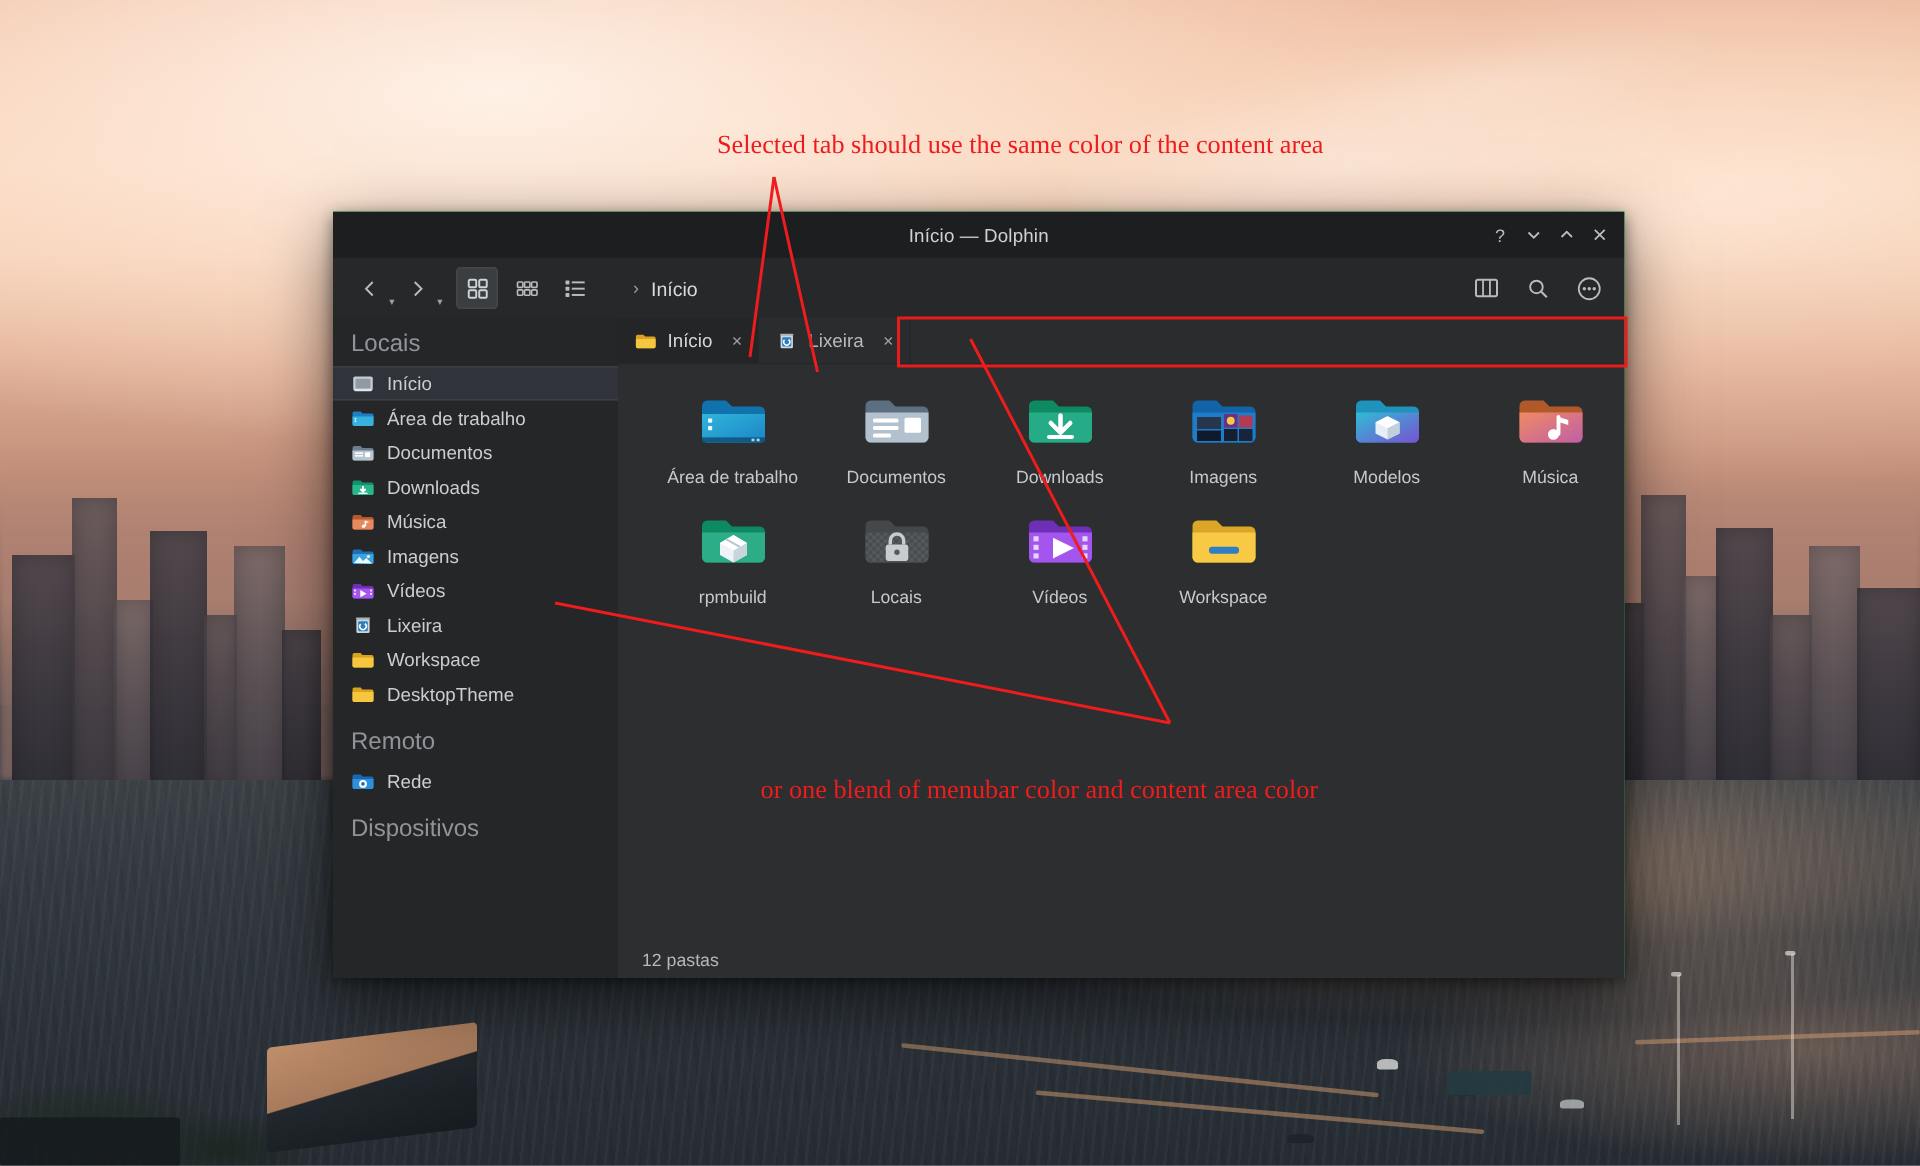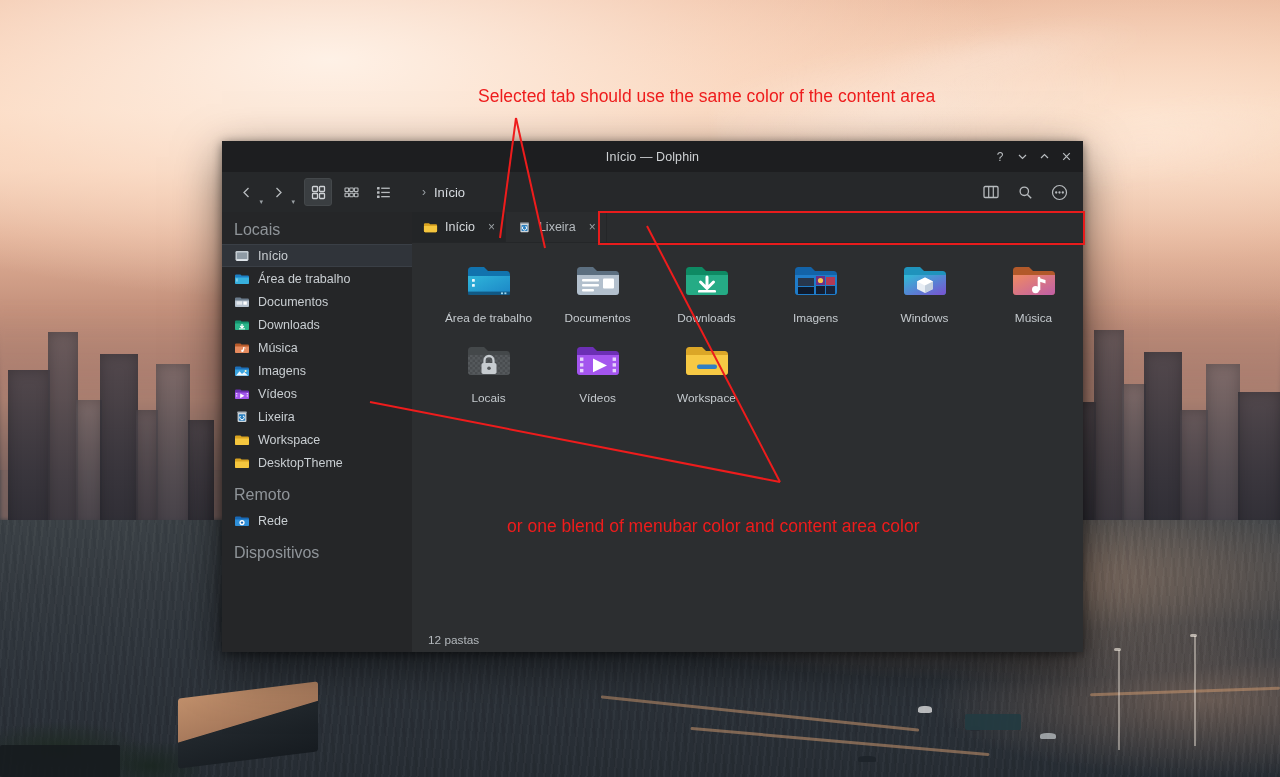--- a/index.html
+++ b/index.html
@@ -208,21 +208,21 @@
     height: 24px; flex: 0 0 24px;
     display: flex; align-items: center;
     padding-left: 16px; font-size: 11.8px; color: #b4b9bd;
     background: #2c2e30;
   }
 
   
   #annot { position: absolute; inset: 0; pointer-events: none; }
   .atext {
     position: absolute; color: #ee1c1c; font-size: 17.5px; white-space: nowrap;
-    font-family: Liberation Sans, sans-serif;
+    font-family: Liberation Serif, serif;
   }
   #redbox {
     position: absolute; left: 598px; top: 211px; width: 483px; height: 30px;
     border: 2px solid #e81c1c;
   }
 </style>
 </head>
 <body>
 
 <div id="wallpaper">
@@ -623,21 +623,21 @@
                     <linearGradient id="mgr" x1="0" y1="0" x2="1" y2="1">
                   <stop offset="0" stop-color="#2fbcd6"></stop>
                       <stop offset="1" stop-color="#7a51d1"></stop>
                 </linearGradient>
                   </defs>
                 <path d="M24 20.5 L32 24.5 L32 32 L24 36 L16 32 L16 24.5 Z" fill="#e8eef5"></path>
                 <path d="M24 20.5 L32 24.5 L24 28.5 L16 24.5 Z" fill="#ffffff"></path>
                 <path d="M24 28.5 L32 24.5 L32 32 L24 36 Z" fill="#c3cfdd"></path>
               </svg>
             </span>
-            <span class="flabel">Windows</span>
+            <span class="flabel">Modelos</span>
           </div>
 
           <div class="fitem">
             <span class="ficon">
               <svg width="48" height="48" viewBox="0 0 48 48">
                 <path d="M3 13.5 A3.5 3.5 0 0 1 6.5 10 H19 L23 14 H41.5 A3.5 3.5 0 0 1 45 17.5 V34.5 A3.5 3.5 0 0 1 41.5 38 H6.5 A3.5 3.5 0 0 1 3 34.5 Z" fill="#b2592a"></path>
                 <path d="M3 18 H45 V34.5 A3.5 3.5 0 0 1 41.5 38 H6.5 A3.5 3.5 0 0 1 3 34.5 Z" fill="url(#musgr)"></path>
                 <defs>
                     <linearGradient id="musgr" x1="0" y1="0" x2="1" y2="1">
                   <stop offset="0" stop-color="#ef8a62"></stop>
@@ -647,20 +647,33 @@
                 <path d="M29 21 V32.2" stroke="#ffffff" stroke-width="2.6" stroke-linecap="round"></path>
                 <circle cx="25.6" cy="32.6" r="3.6" fill="#ffffff"></circle>
                 <path d="M29 21 L35.5 23 V26.4 L29 24.4 Z" fill="#ffffff"></path>
               </svg>
             </span>
             <span class="flabel">Música</span>
           </div>
 
 
 
+          <div class="fitem">
+            <span class="ficon">
+              <svg width="48" height="48" viewBox="0 0 48 48">
+                <path d="M3 13.5 A3.5 3.5 0 0 1 6.5 10 H19 L23 14 H41.5 A3.5 3.5 0 0 1 45 17.5 V34.5 A3.5 3.5 0 0 1 41.5 38 H6.5 A3.5 3.5 0 0 1 3 34.5 Z" fill="#0e8a63"></path>
+                <path d="M3 18 H45 V34.5 A3.5 3.5 0 0 1 41.5 38 H6.5 A3.5 3.5 0 0 1 3 34.5 Z" fill="#2cad88"></path>
+                <path d="M24 19.6 L33 25 L33 33 L24 38 L15 33 L15 25 Z" fill="#eef3f7"></path>
+                <path d="M24 19.6 L33 25 L24 30 L15 25 Z" fill="#ffffff"></path>
+                <path d="M24 30 L33 25 L33 33 L24 38 Z" fill="#c9d5de"></path>
+                <path d="M19 22.4 L28.2 27.6" stroke="#b9c6d0" stroke-width="1.4"></path>
+              </svg>
+            </span>
+            <span class="flabel">rpmbuild</span>
+          </div>
 
           <div class="fitem">
             <span class="ficon">
               <svg width="48" height="48" viewBox="0 0 48 48">
                 <path d="M3 13.5 A3.5 3.5 0 0 1 6.5 10 H19 L23 14 H41.5 A3.5 3.5 0 0 1 45 17.5 V34.5 A3.5 3.5 0 0 1 41.5 38 H6.5 A3.5 3.5 0 0 1 3 34.5 Z" fill="#44484a"></path>
                 <path d="M3 18 H45 V34.5 A3.5 3.5 0 0 1 41.5 38 H6.5 A3.5 3.5 0 0 1 3 34.5 Z" fill="#55595c"></path>
                 <rect x="3" y="18" width="42" height="20" fill="url(#chk)" opacity=".28"></rect>
                 <defs>
                     <pattern id="chk" width="5" height="5" patternUnits="userSpaceOnUse">
                   <rect width="2.5" height="2.5" fill="#2a2c2e"></rect>

